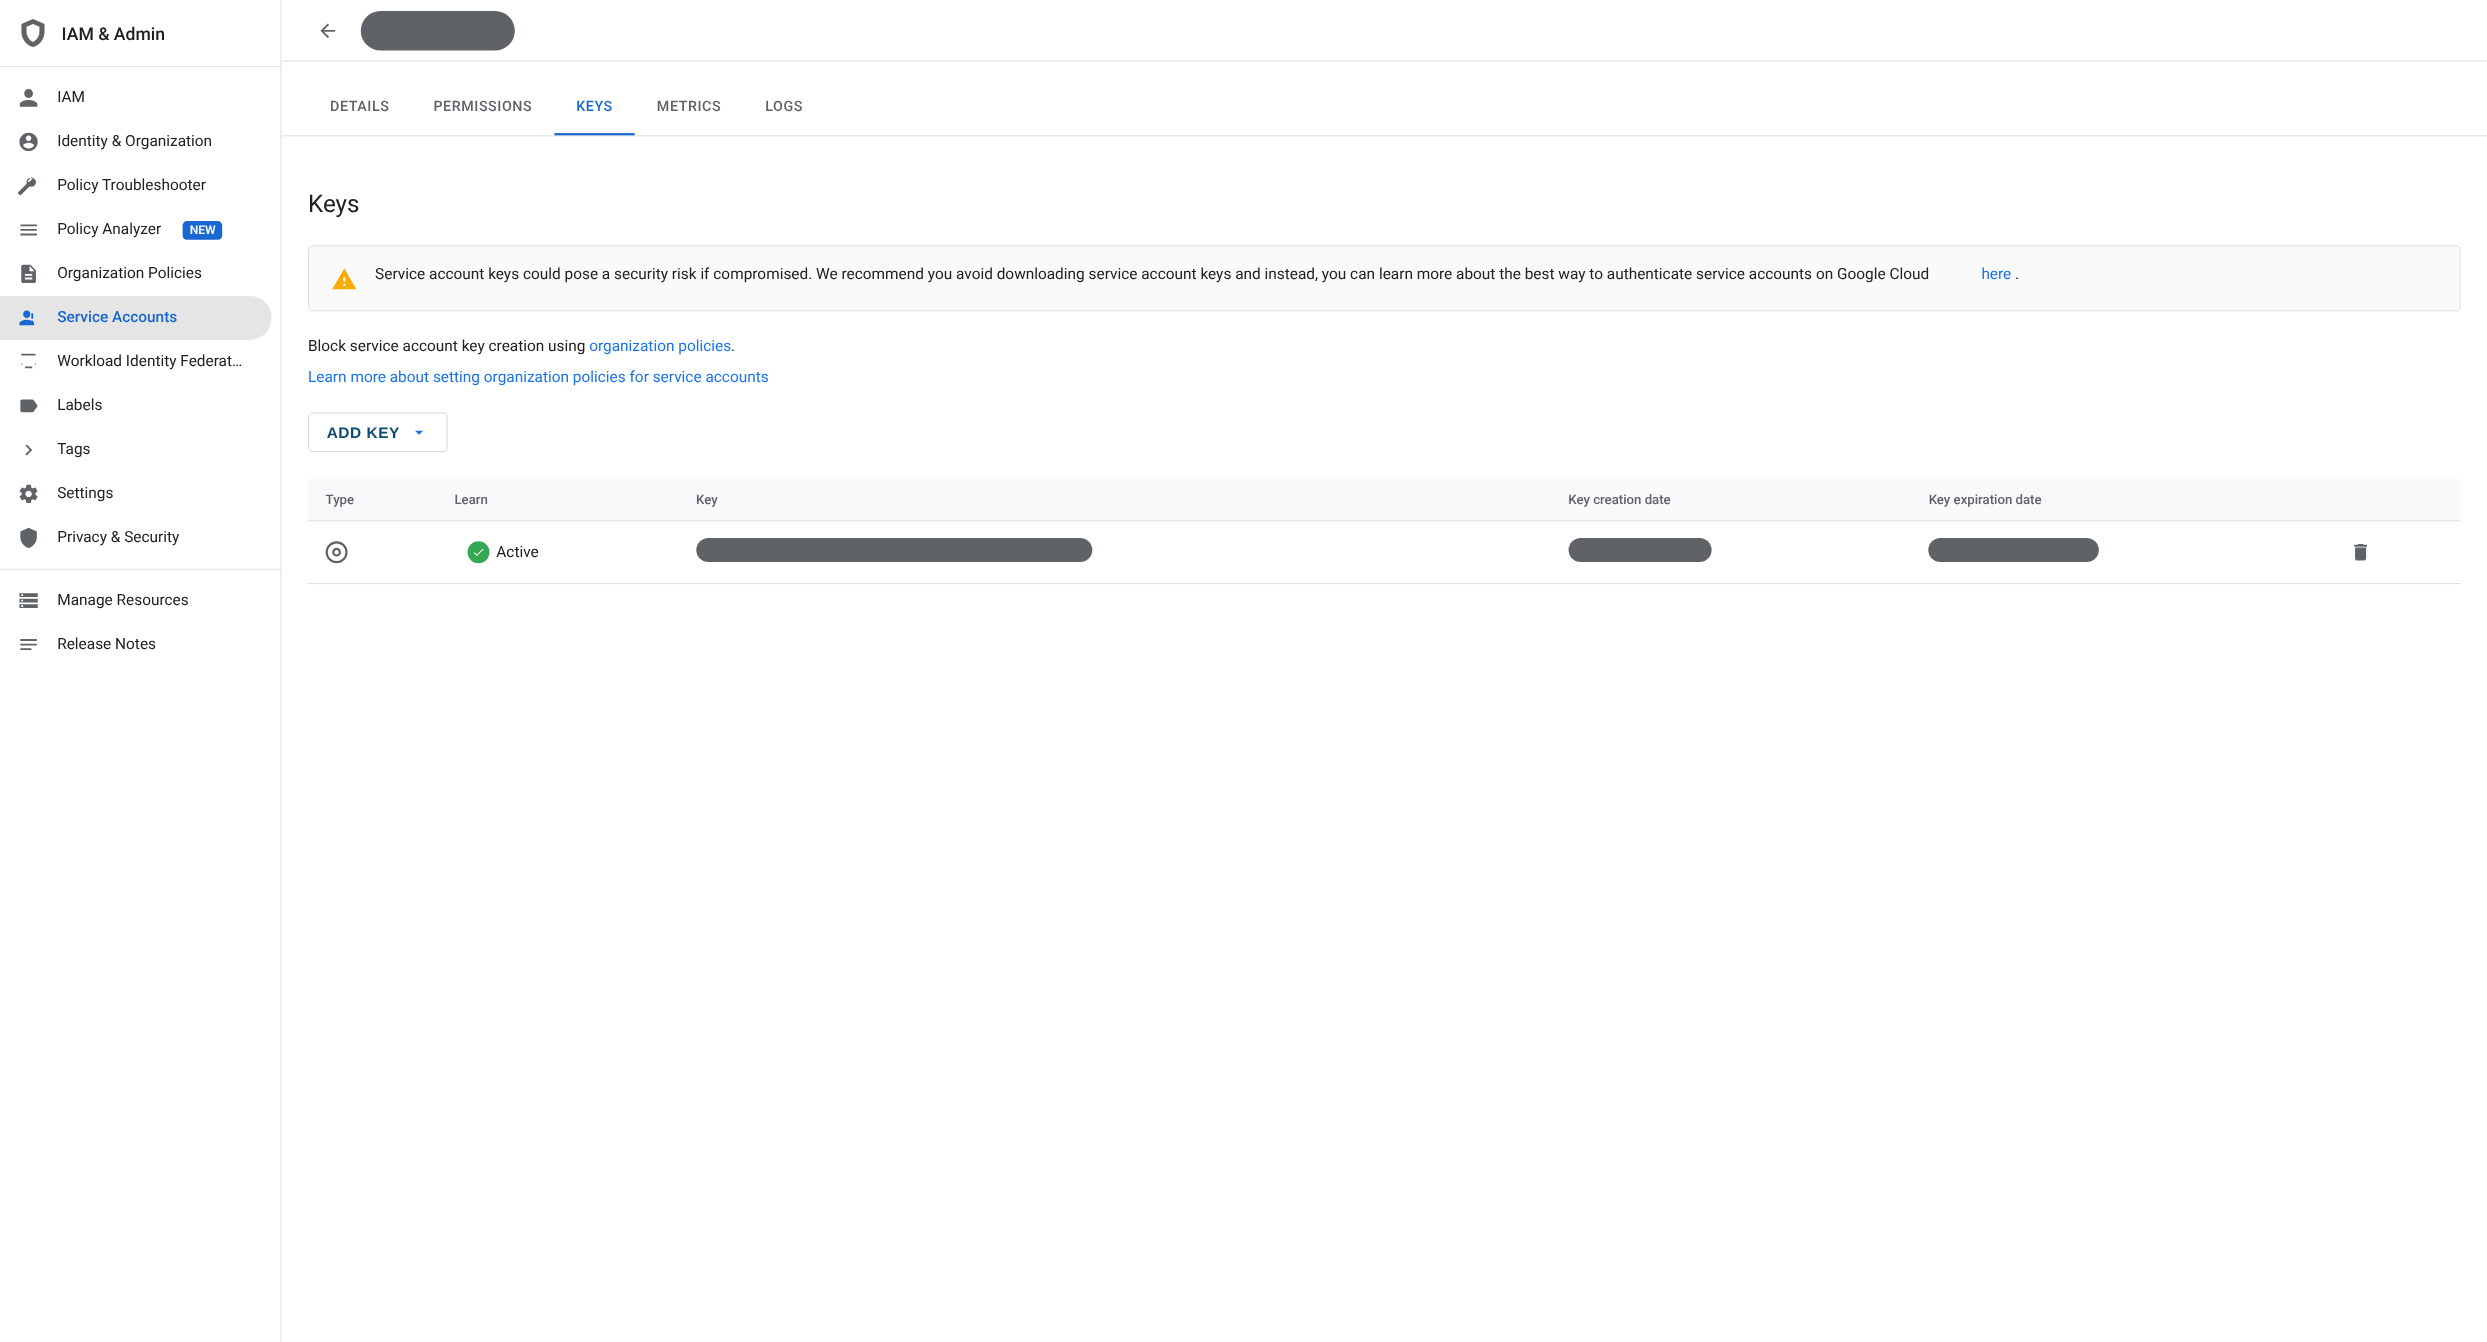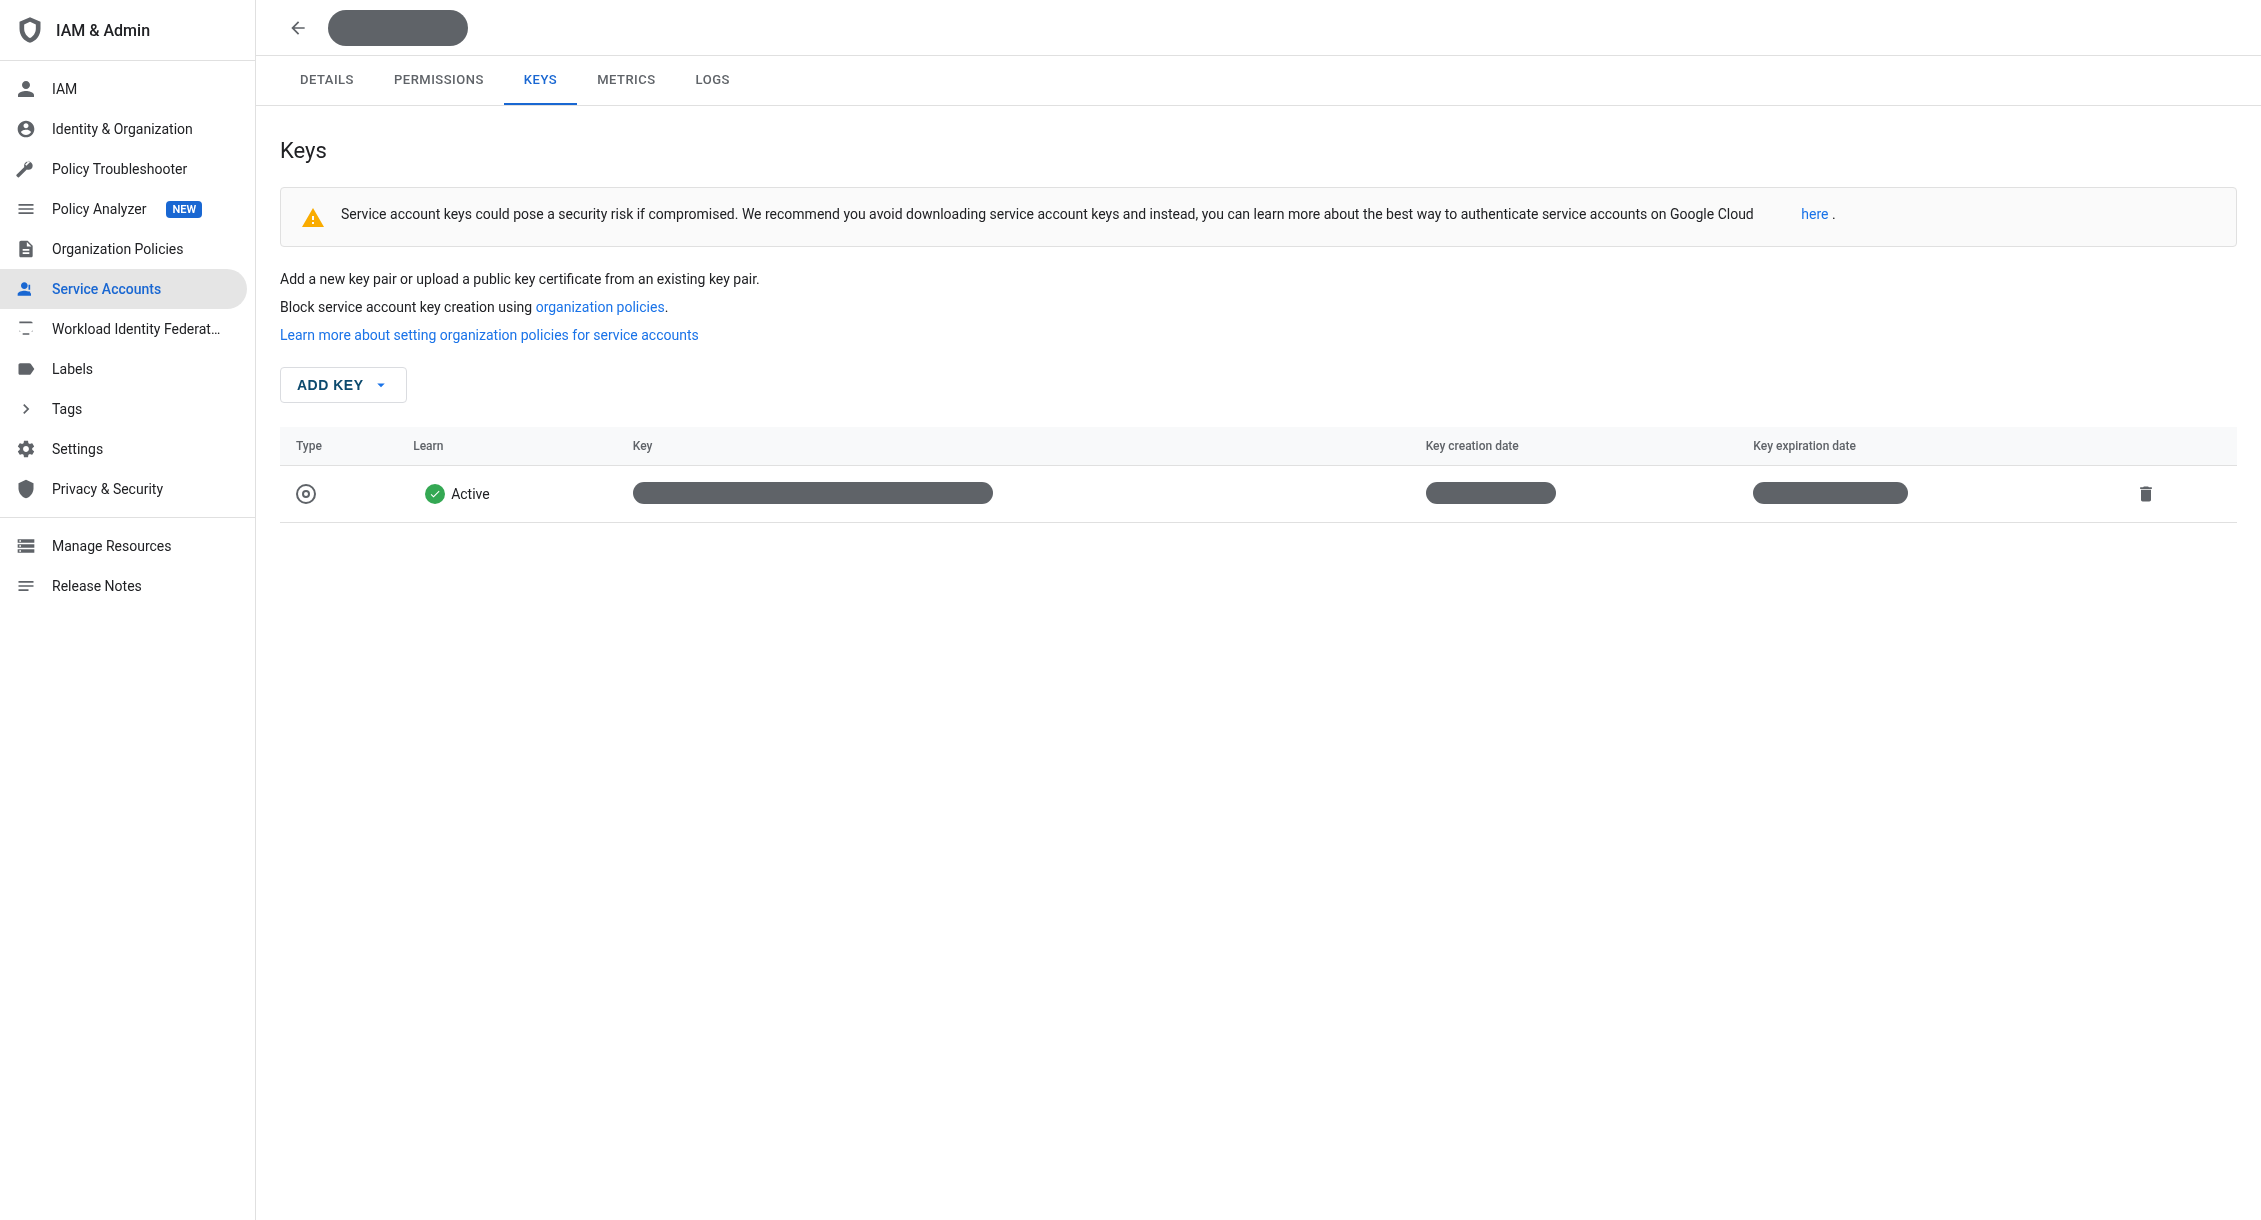--- a/index.html
+++ b/index.html
@@ -90,20 +90,21 @@
       background: #e0e0e0;
       margin: 8px 0;
     }
 
     
     #main {
       flex: 1;
       display: flex;
       flex-direction: column;
       overflow: hidden;
+      gap: 18px;
     }
 
     
     .top-bar {
       display: flex;
       align-items: center;
       padding: 8px 24px;
       gap: 12px;
       border-bottom: 1px solid #e0e0e0;
       min-height: 56px;
@@ -488,21 +489,20 @@
 
     <div class="warning-banner">
       <svg class="warning-icon" viewBox="0 0 24 24">
         <path d="M1 21h22L12 2 1 21zm12-3h-2v-2h2v2zm0-4h-2v-4h2v4z" fill="#f9ab00"></path>
       </svg>
       <p class="warning-text">
         <span>Service account keys could pose a security risk if compromised. We recommend you avoid downloading service account keys and instead, you can learn more about the best way to authenticate service accounts on Google Cloud </span><a href="#">here</a><span> .</span>
       </p>
     </div>
 
-    <p class="info-text">Add a new key pair or upload a public key certificate from an existing key pair.</p>
 
     <p class="info-text">
       <span>Block service account key creation using </span><a href="#" class="inline-link">organization policies</a><span>.</span>
     </p>
     <a href="#" class="policy-link">Learn more about setting organization policies for service accounts</a>
 
     <button class="add-key-btn">
       <span>ADD KEY</span>
       <svg width="18" height="18" viewBox="0 0 24 24" fill="#1a73e8">
           <path d="M7 10l5 5 5-5z"></path>

